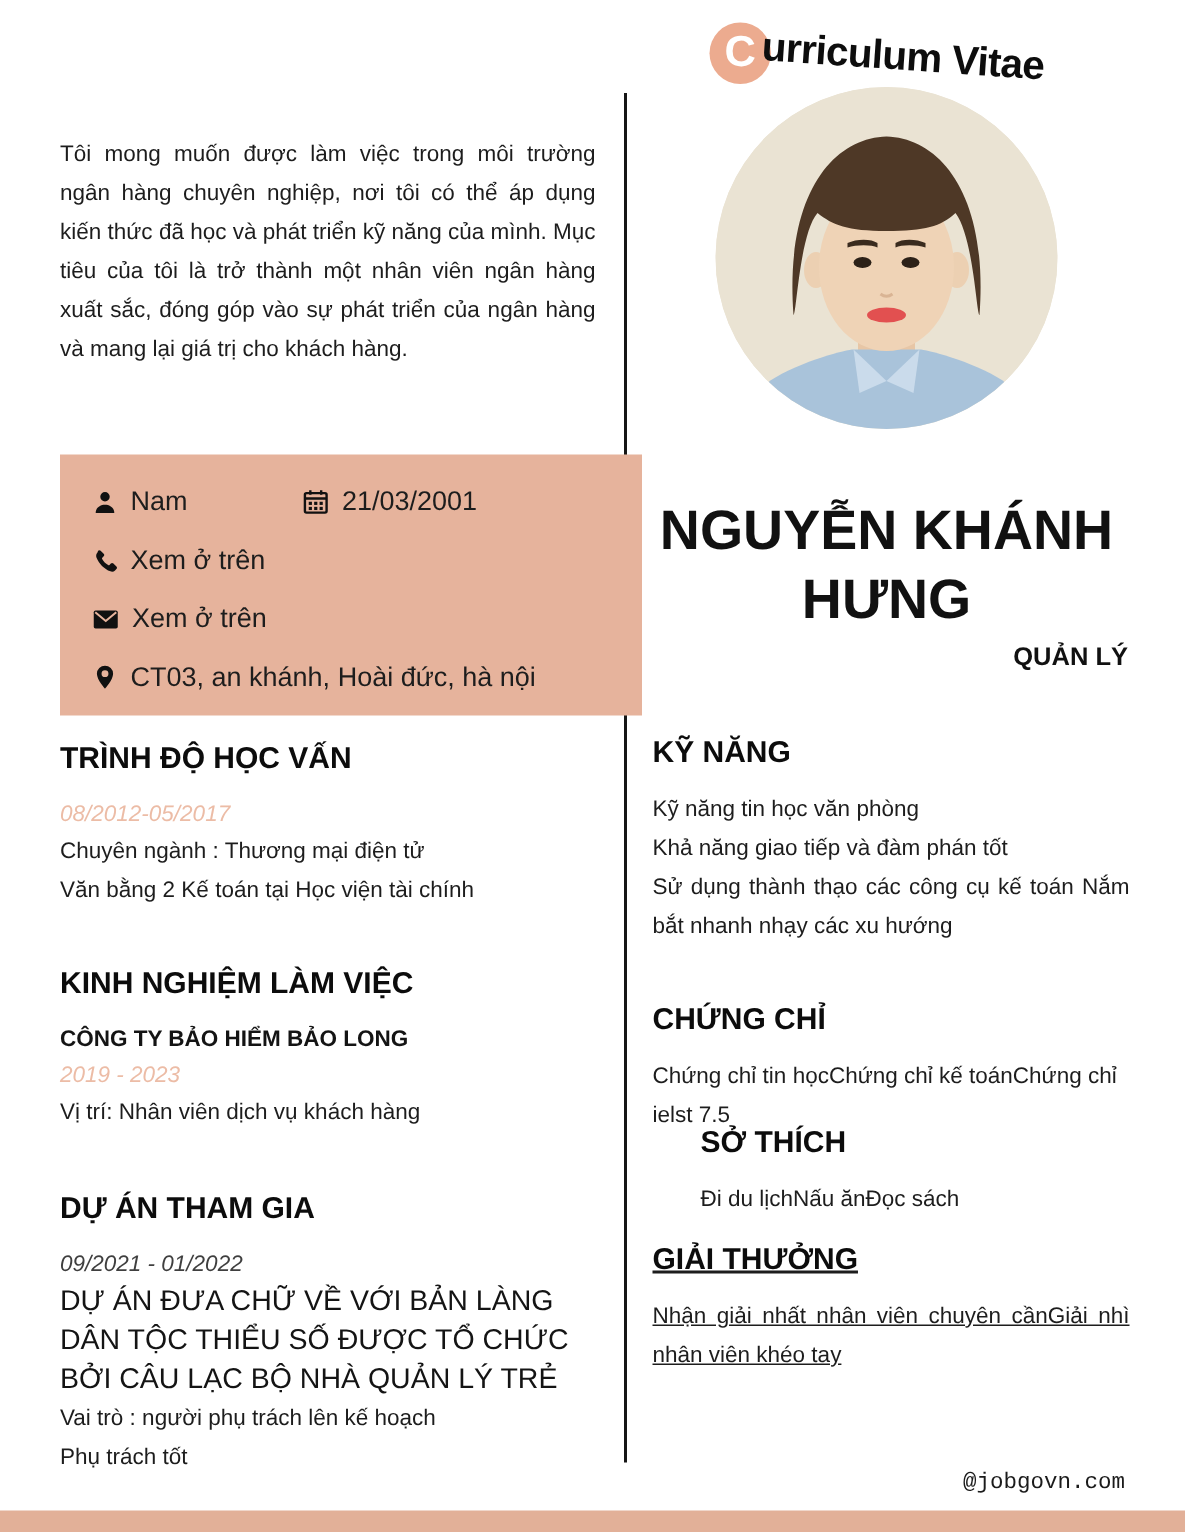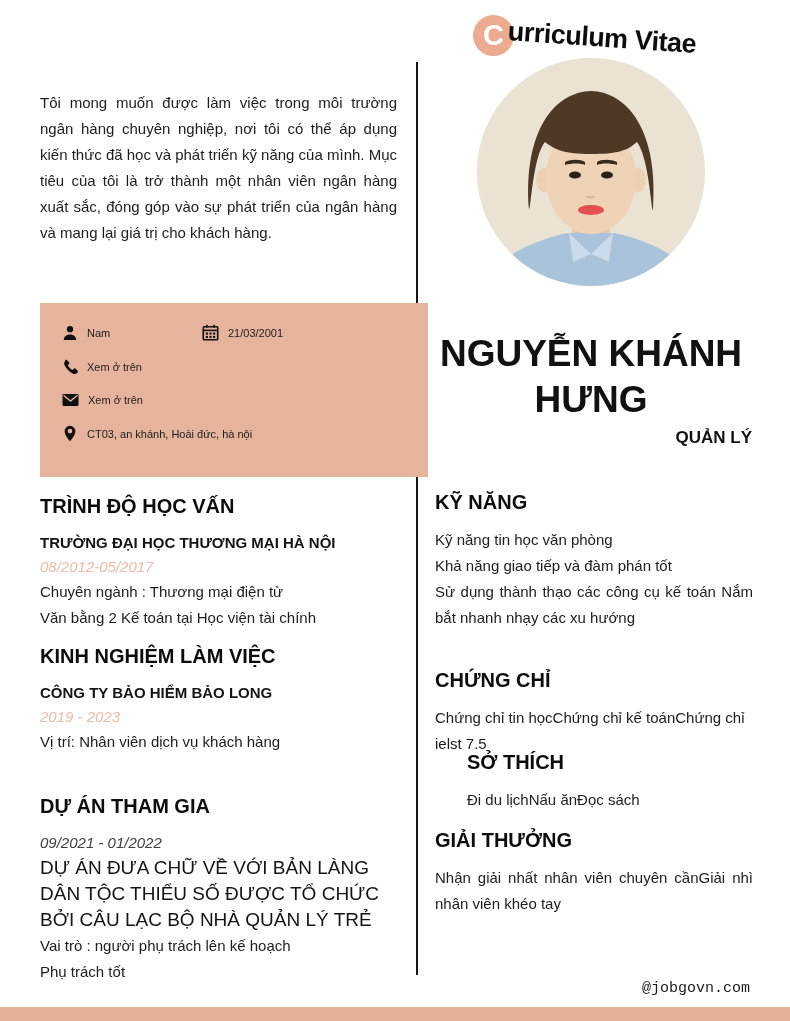--- a/index.html
+++ b/index.html
@@ -55,33 +55,33 @@
 
   
   .objective { top:90px; }
   .objective h2 { margin-bottom:16px; }
 
   
   .info-box {
     position:absolute; left:40px; top:303px; width:388px; height:174px;
     background:#e6b39c; padding:21px 10px 0 22px;
   }
-  .info-row { display:flex; align-items:center; margin-bottom:18px; font-size:11px; }
+  .info-row { display:flex; align-items:center; margin-bottom:18px; font-size:18px; }
   .info-cell { display:flex; align-items:center; gap:9px; }
   .info-cell.w { width:140px; }
   .info-row svg { flex:0 0 auto; }
 
   
   .education  { top:494px; }
   .experience { top:644px; }
   .projects   { top:794px; }
   .skills     { top:490px; }
   .certs      { top:668px; }
   .hobbies    { top:750px;margin-left:32px; }
-  .awards     { top:828px; }
+  .awards     { top:828px;text-decoration:underline; }
 
   .proj-title { font-size:19px; line-height:26px; font-weight:normal; color:#141414; }
 
   
   .watermark {
     position:absolute; right:40px; bottom:24px;
     font-family:"Liberation Mono", monospace; font-size:15px; color:#1b1b1b;text-align:center;
   }
   .footer-bar { position:absolute; left:0; bottom:0; width:790px; height:14px; background:#e2b098; }
 </style>
@@ -172,21 +172,20 @@
       <svg width="16" height="17" viewBox="0 0 16 17">
           <path fill="#111" d="M8 0.8a5.4 5.4 0 0 0-5.4 5.4C2.6 10.2 8 16.2 8 16.2s5.4-6 5.4-10A5.4 5.4 0 0 0 8 .8zm0 7.6a2.3 2.3 0 1 1 0-4.6 2.3 2.3 0 0 1 0 4.6z"></path>
         </svg>
       <span>CT03, an khánh, Hoài đức, hà nội</span>
     </div>
   </div>
 </div>
 
 <div class="section left-col education">
   <h2>TRÌNH ĐỘ HỌC VẤN</h2>
-  <div class="sub-bold">TRƯỜNG ĐẠI HỌC THƯƠNG MẠI HÀ NỘI</div>
   <div class="period">08/2012-05/2017</div>
   <div class="body-text">Chuyên ngành : Thương mại điện tử</div>
   <div class="body-text">Văn bằng 2 Kế toán tại Học viện tài chính</div>
 </div>
 
 <div class="section left-col experience">
   <h2>KINH NGHIỆM LÀM VIỆC</h2>
   <div class="sub-bold">CÔNG TY BẢO HIỂM BẢO LONG</div>
   <div class="period">2019 - 2023</div>
   <div class="body-text">Vị trí: Nhân viên dịch vụ khách hàng</div>

